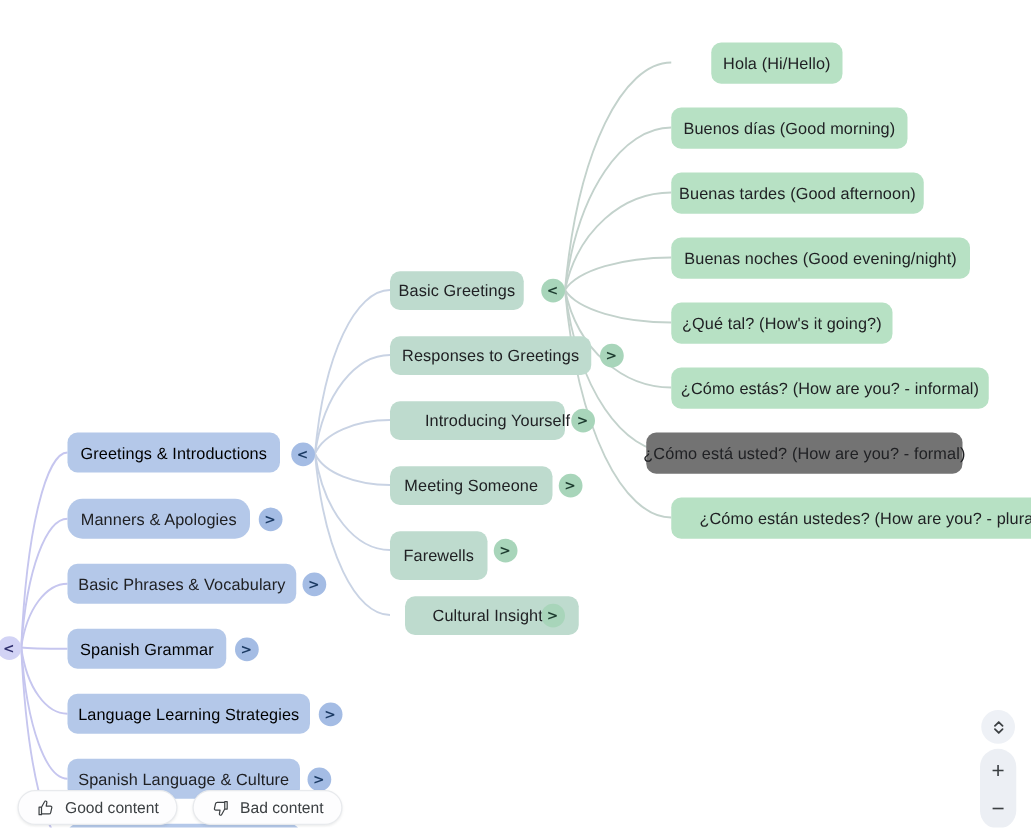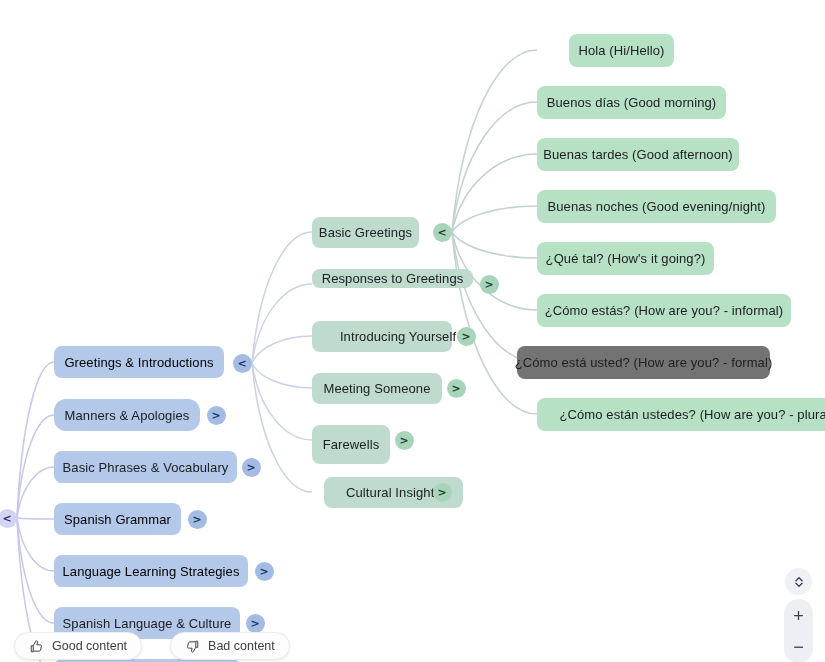--- a/index.html
+++ b/index.html
@@ -13,21 +13,21 @@
     border-radius:8px;font-size:13px;color:#202124;letter-spacing:.1px;
     box-sizing:border-box;cursor:pointer;
   }
   .node span{white-space:nowrap;}
   .chev{
     position:absolute;width:19px;height:19px;border-radius:50%;
     display:flex;align-items:center;justify-content:center;
     font-size:11px;font-weight:700;cursor:pointer;line-height:1;
     font-family:"DejaVu Sans",sans-serif;
   }
-  .feedback-bar{position:absolute;left:14px;top:632px;display:flex;gap:28px;z-index:5;}
+  .feedback-bar{position:absolute;left:14px;top:632px;display:flex;gap:12px;z-index:5;}
   .pill{
     height:28px;padding:0 14px;border-radius:14px;background:#fdfdfe;
     border:1px solid #e8eaed;box-shadow:0 1px 2px rgba(60,64,67,.10);
     display:flex;align-items:center;gap:8px;font-size:12.5px;color:#3c4043;
     cursor:pointer;box-sizing:border-box;
   }
   .pill svg{display:block;}
   .zoom-cluster{position:absolute;right:12px;top:568px;z-index:5;}
   .round-btn{
     width:27px;height:27px;border-radius:50%;background:#eef1f6;
@@ -96,21 +96,21 @@
       <span>Spanish Language &amp; Culture</span>
     </div>
     <div class="chev" style="left: 245.5px; top: 613.5px; background: rgb(164, 188, 228); color: rgb(27, 58, 99);">&gt;</div>
     <div class="node" style="left: 54px; top: 659px; width: 186px; height: 32px; background: rgb(180, 200, 233); color: rgb(32, 33, 36);">
       <span></span>
     </div>
     <div class="node" style="left: 312px; top: 217px; width: 107px; height: 31px; background: rgb(190, 219, 206); color: rgb(32, 33, 36);">
       <span>Basic Greetings</span>
     </div>
     <div class="chev" style="left: 432.5px; top: 222.5px; background: rgb(168, 213, 186); color: rgb(28, 59, 46);">&lt;</div>
-    <div class="node" style="left: 312px; top: 269px; width: 161px; height: 19px; background: rgb(190, 219, 206); color: rgb(32, 33, 36);">
+    <div class="node" style="left: 312px; top: 269px; width: 161px; height: 31px; background: rgb(190, 219, 206); color: rgb(32, 33, 36);">
       <span>Responses to Greetings</span>
     </div>
     <div class="chev" style="left: 479.5px; top: 274.5px; background: rgb(168, 213, 186); color: rgb(28, 59, 46);">&gt;</div>
     <div class="node" style="left: 312px; top: 321px; width: 140px; height: 31px; background: rgb(190, 219, 206); color: rgb(32, 33, 36); padding-left: 32px;">
       <span>Introducing Yourself</span>
     </div>
     <div class="chev" style="left: 456.5px; top: 326.5px; background: rgb(168, 213, 186); color: rgb(28, 59, 46);">&gt;</div>
     <div class="node" style="left: 312px; top: 373px; width: 130px; height: 31px; background: rgb(190, 219, 206); color: rgb(32, 33, 36);">
       <span>Meeting Someone</span>
     </div>

